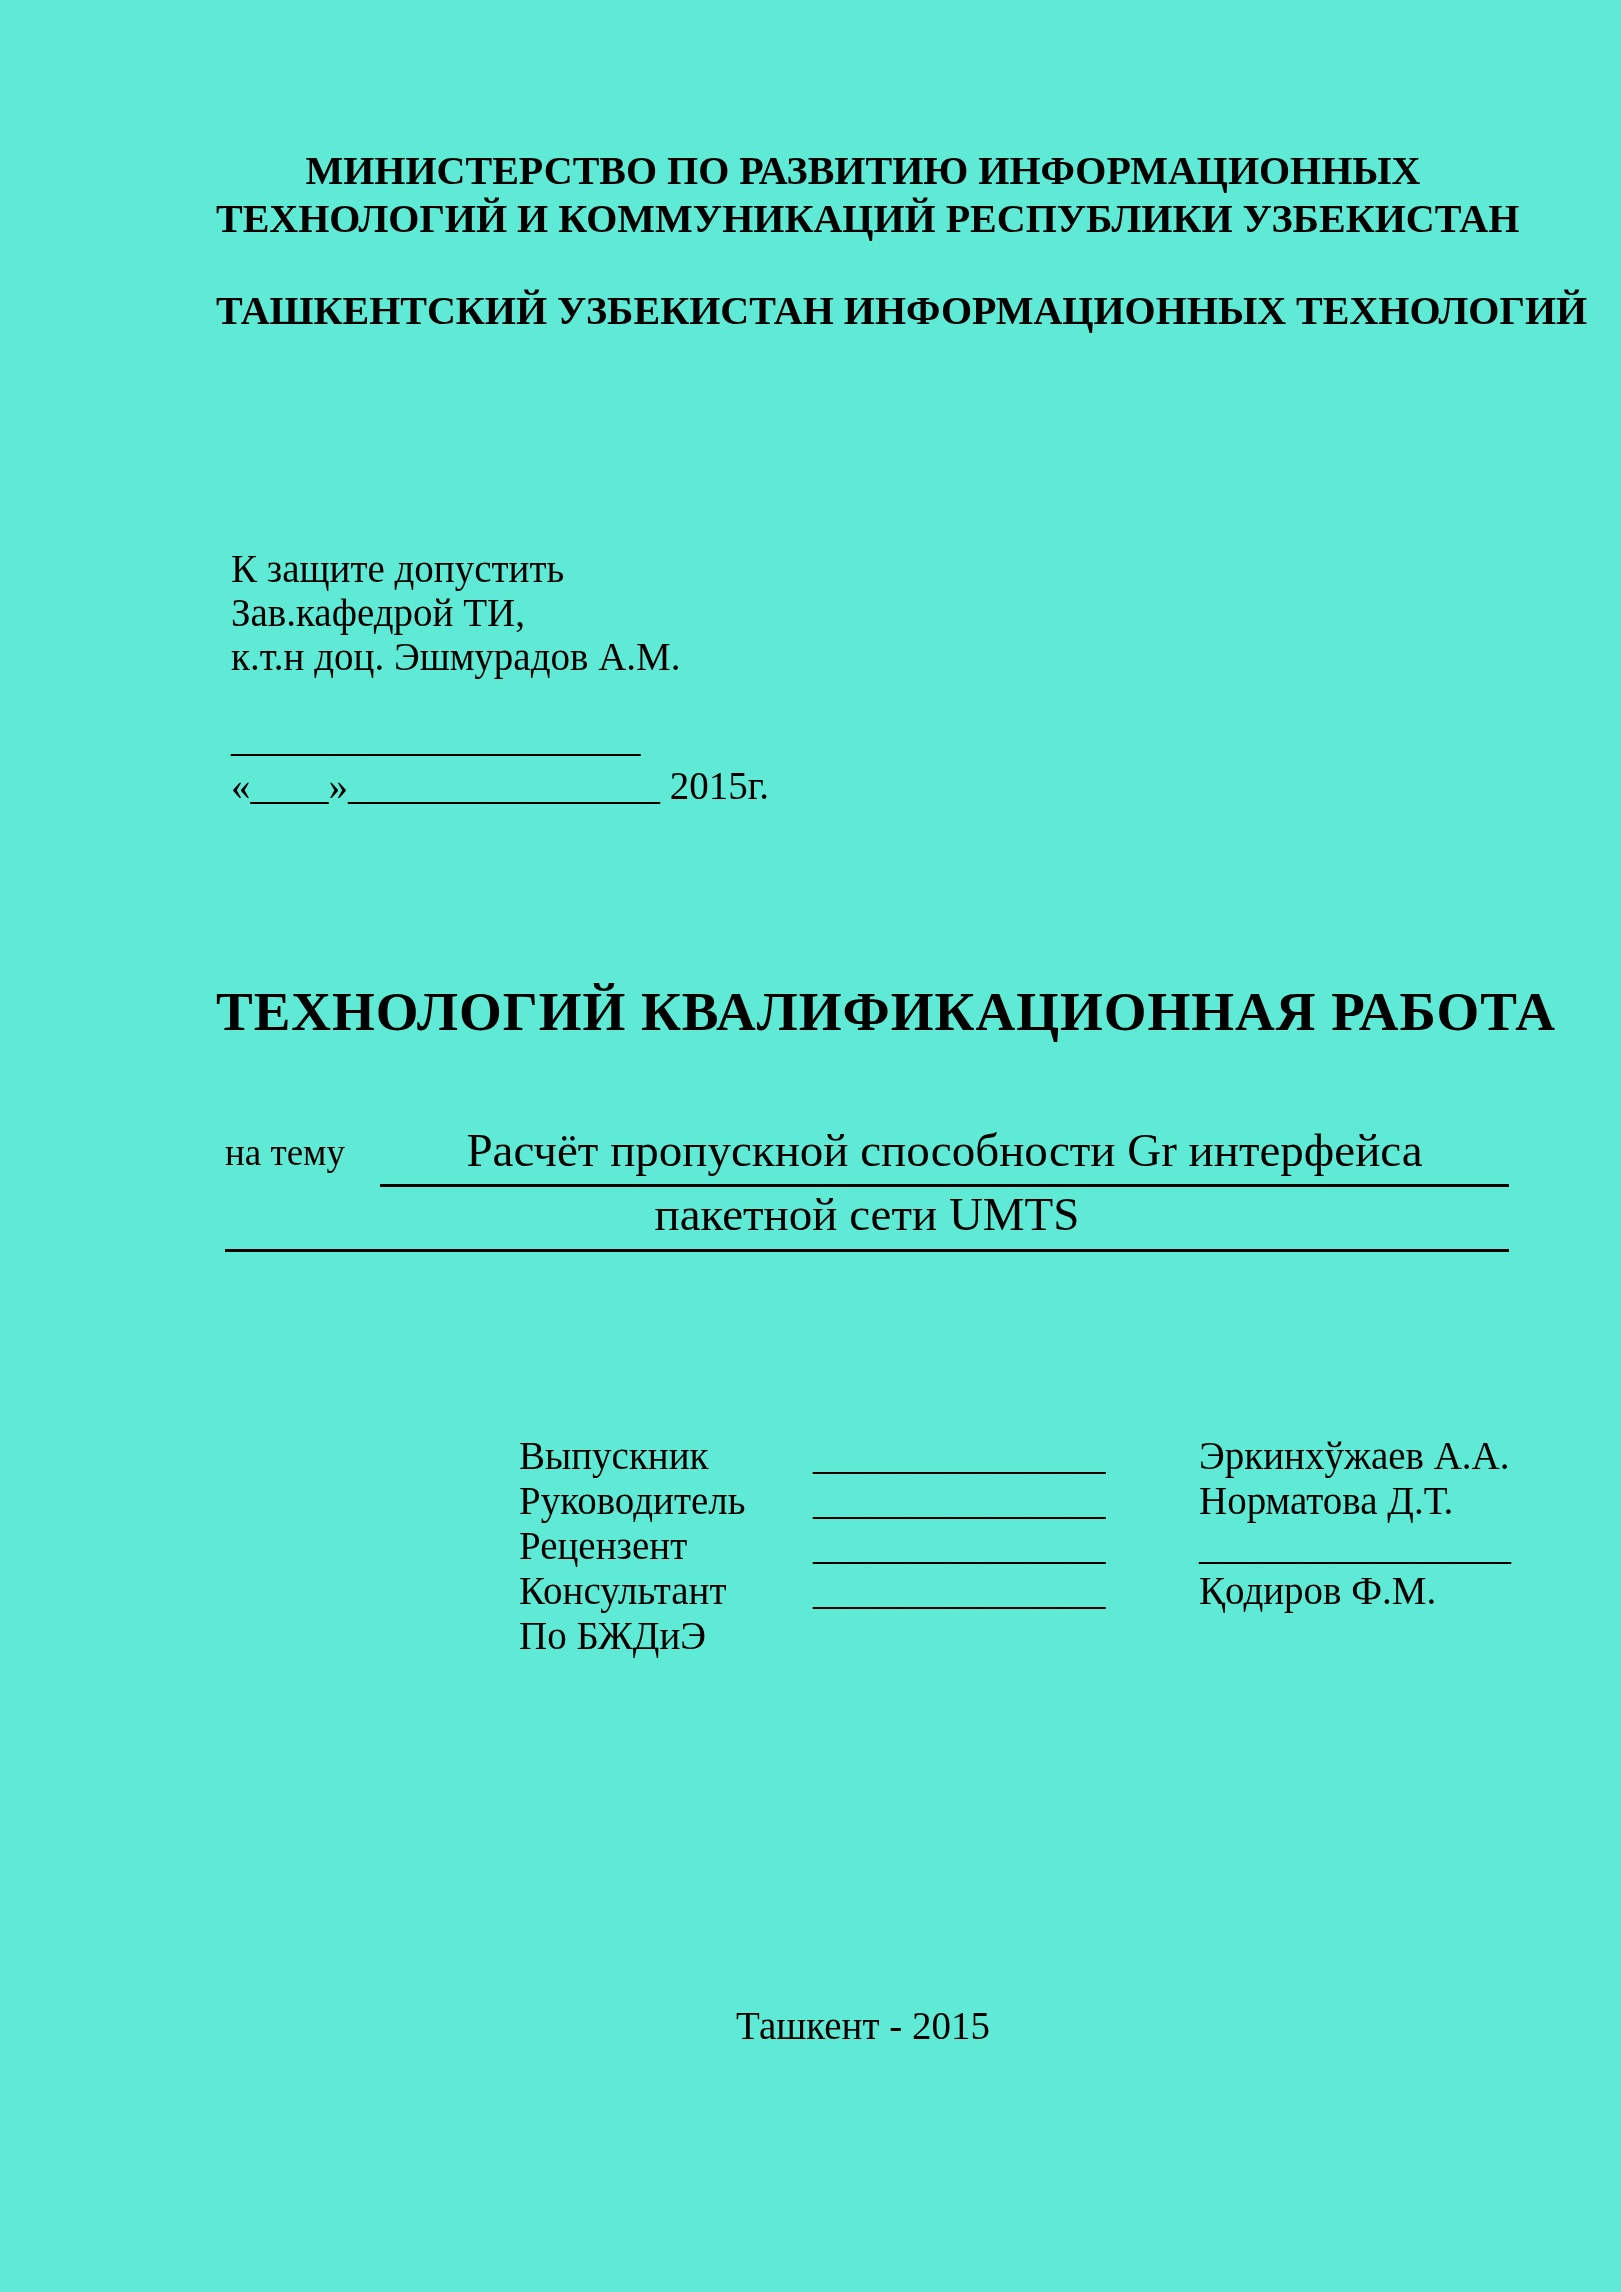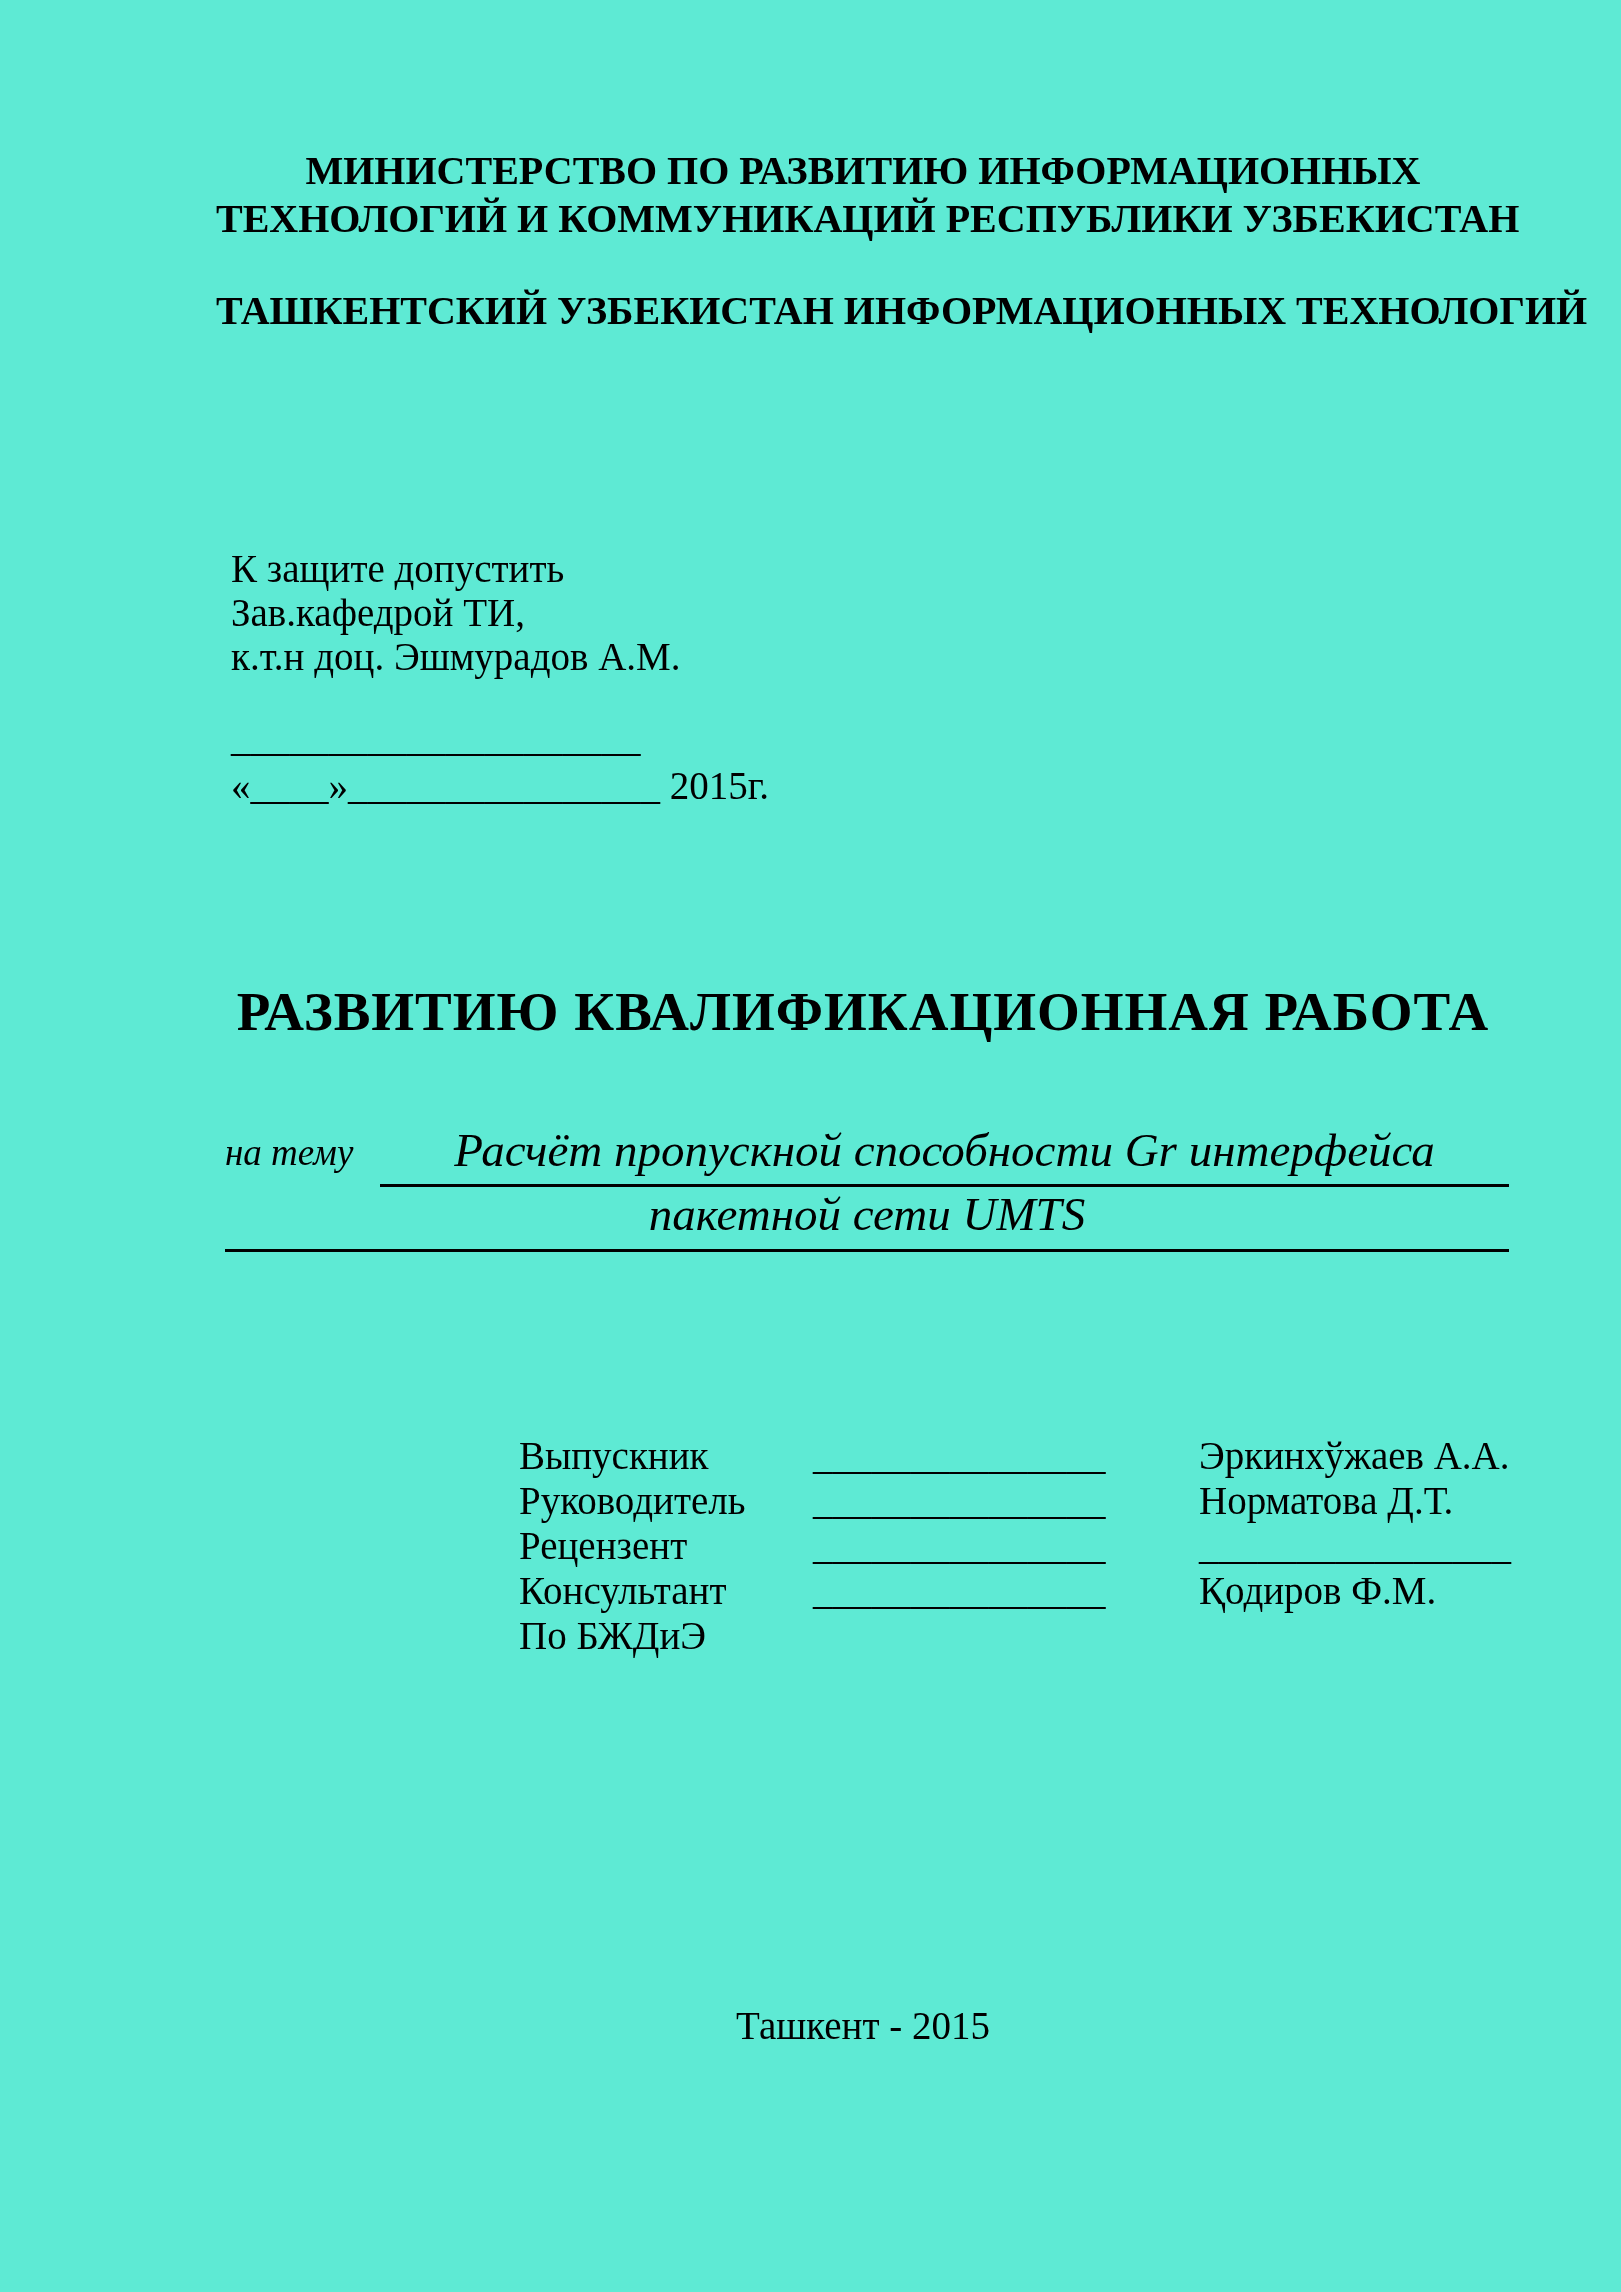--- a/index.html
+++ b/index.html
@@ -64,21 +64,20 @@
     font-size: 55px;
     line-height: 63px;
     letter-spacing: 1px;
     white-space: nowrap;
   }
   .topic {
     position: absolute;
     left: 225px;
     top: 1123px;
     width: 1284px;
-    font-style: italic;
   }
   .topic-row1 {
     display: flex;
     align-items: flex-end;
   }
   .topic-label {
     flex: none;
     width: 155px;
     font-size: 37px;
     line-height: 45px;
@@ -138,21 +137,21 @@
   <div class="approval">
     <div>К защите допустить</div>
     <div>Зав.кафедрой ТИ,</div>
     <div>к.т.н доц. Эшмурадов А.М.</div>
   </div>
 
   <div class="stamp-blank">_____________________</div>
 
   <div class="date-line">«____»________________ 2015г.</div>
 
-  <div class="center-block main-title">РАЗВИТИЮ КВАЛИФИКАЦИОННАЯ РАБОТА</div>
+  <div class="center-block main-title">ТЕХНОЛОГИЙ КВАЛИФИКАЦИОННАЯ РАБОТА</div>
 
   <div class="topic">
     <div class="topic-row1">
       <div class="topic-label">на тему</div>
       <div class="topic-line1">Расчёт пропускной способности Gr интерфейса</div>
     </div>
     <div class="topic-line2">пакетной сети UMTS</div>
   </div>
 
   <div class="sig-table">

